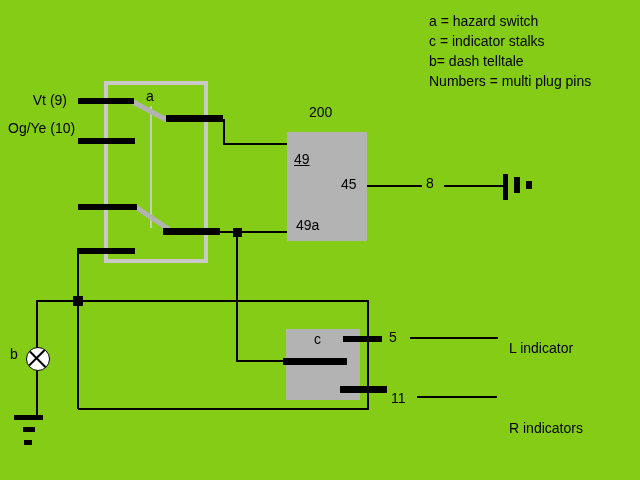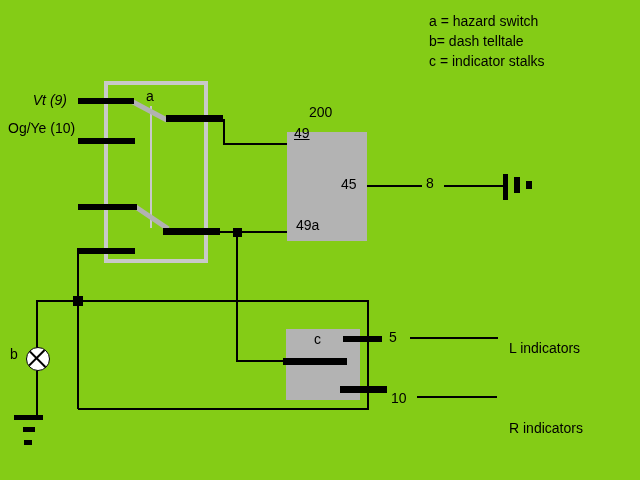--- a/index.html
+++ b/index.html
@@ -22,57 +22,58 @@
   #legend{position:absolute;left:429px;top:11px;}
   #legend div{font-size:14px;line-height:20px;color:#000;white-space:nowrap;}
 </style>
 </head>
 <body>
 
 <div id="canvas">
 
   <div id="legend">
     <div>a = hazard switch</div>
+    <div>c = indicator stalks</div>
     <div>b= dash telltale</div>
-    <div>c = indicator stalks</div>
+    <div>Numbers = multi plug pins</div>
   </div>
 
-  <div class="t" style="left:23px;top:92px;width:44px;text-align:right;font-style:italic;">Vt (9)</div>
+  <div class="t" style="left:23px;top:92px;width:44px;text-align:right;">Vt (9)</div>
   <div class="t" style="left:8px;top:120px;">Og/Ye (10)</div>
 
   <div id="switch-box"></div>
   <div id="switch-link"></div>
   <div class="t" style="left:146px;top:88px;">a</div>
   <div class="diag" style="left:132px;top:99px;width:40px;transform:rotate(28deg);"></div>
   <div class="diag" style="left:135px;top:204px;width:40px;transform:rotate(34deg);"></div>
 
   <div class="bar" style="left:78px;top:98px;width:56px;"></div>
   <div class="bar" style="left:78px;top:138px;width:57px;"></div>
   <div class="bar7" style="left:166px;top:115px;width:57px;"></div>
   <div class="bar" style="left:78px;top:204px;width:59px;"></div>
   <div class="bar7" style="left:163px;top:228px;width:57px;"></div>
   <div class="bar" style="left:77px;top:248px;width:58px;"></div>
 
   <div class="gbox" style="left:287px;top:132px;width:80px;height:109px;"></div>
   <div class="t" style="left:309px;top:104px;">200</div>
-  <div class="t" style="left:294px;top:125px;text-decoration:underline;">49</div>
+  <div class="t" style="left:294px;top:151px;text-decoration:underline;">49</div>
   <div class="t" style="left:341px;top:176px;">45</div>
   <div class="t" style="left:296px;top:217px;">49a</div>
 
   <div class="gbox" style="left:286px;top:329px;width:74px;height:71px;"></div>
   <div class="t" style="left:314px;top:331px;">c</div>
   <div class="bar" style="left:343px;top:336px;width:39px;"></div>
   <div class="bar7" style="left:283px;top:358px;width:64px;"></div>
   <div class="bar7" style="left:340px;top:386px;width:47px;"></div>
 
   <div class="t" style="left:426px;top:175px;">8</div>
   <div class="t" style="left:389px;top:329px;">5</div>
-  <div class="t" style="left:391px;top:390px;">10</div>
+  <div class="t" style="left:391px;top:390px;">11</div>
 
-  <div class="t" style="left:509px;top:340px;">L indicators</div>
+  <div class="t" style="left:509px;top:340px;">L indicator</div>
   <div class="t" style="left:509px;top:379px;margin-top:41px;">R indicators</div>
 
   <div class="wire" style="left:223px;top:119px;width:2px;height:26px;"></div>
   <div class="wire" style="left:223px;top:143px;width:64px;height:2px;"></div>
   <div class="wire" style="left:220px;top:231px;width:67px;height:2px;"></div>
   <div class="wire" style="left:236px;top:233px;width:2px;height:129px;"></div>
   <div class="wire" style="left:236px;top:360px;width:50px;height:2px;"></div>
   <div class="wire" style="left:77px;top:253px;width:2px;height:156px;"></div>
   <div class="wire" style="left:78px;top:300px;width:291px;height:2px;"></div>
   <div class="wire" style="left:367px;top:300px;width:2px;height:110px;"></div>

